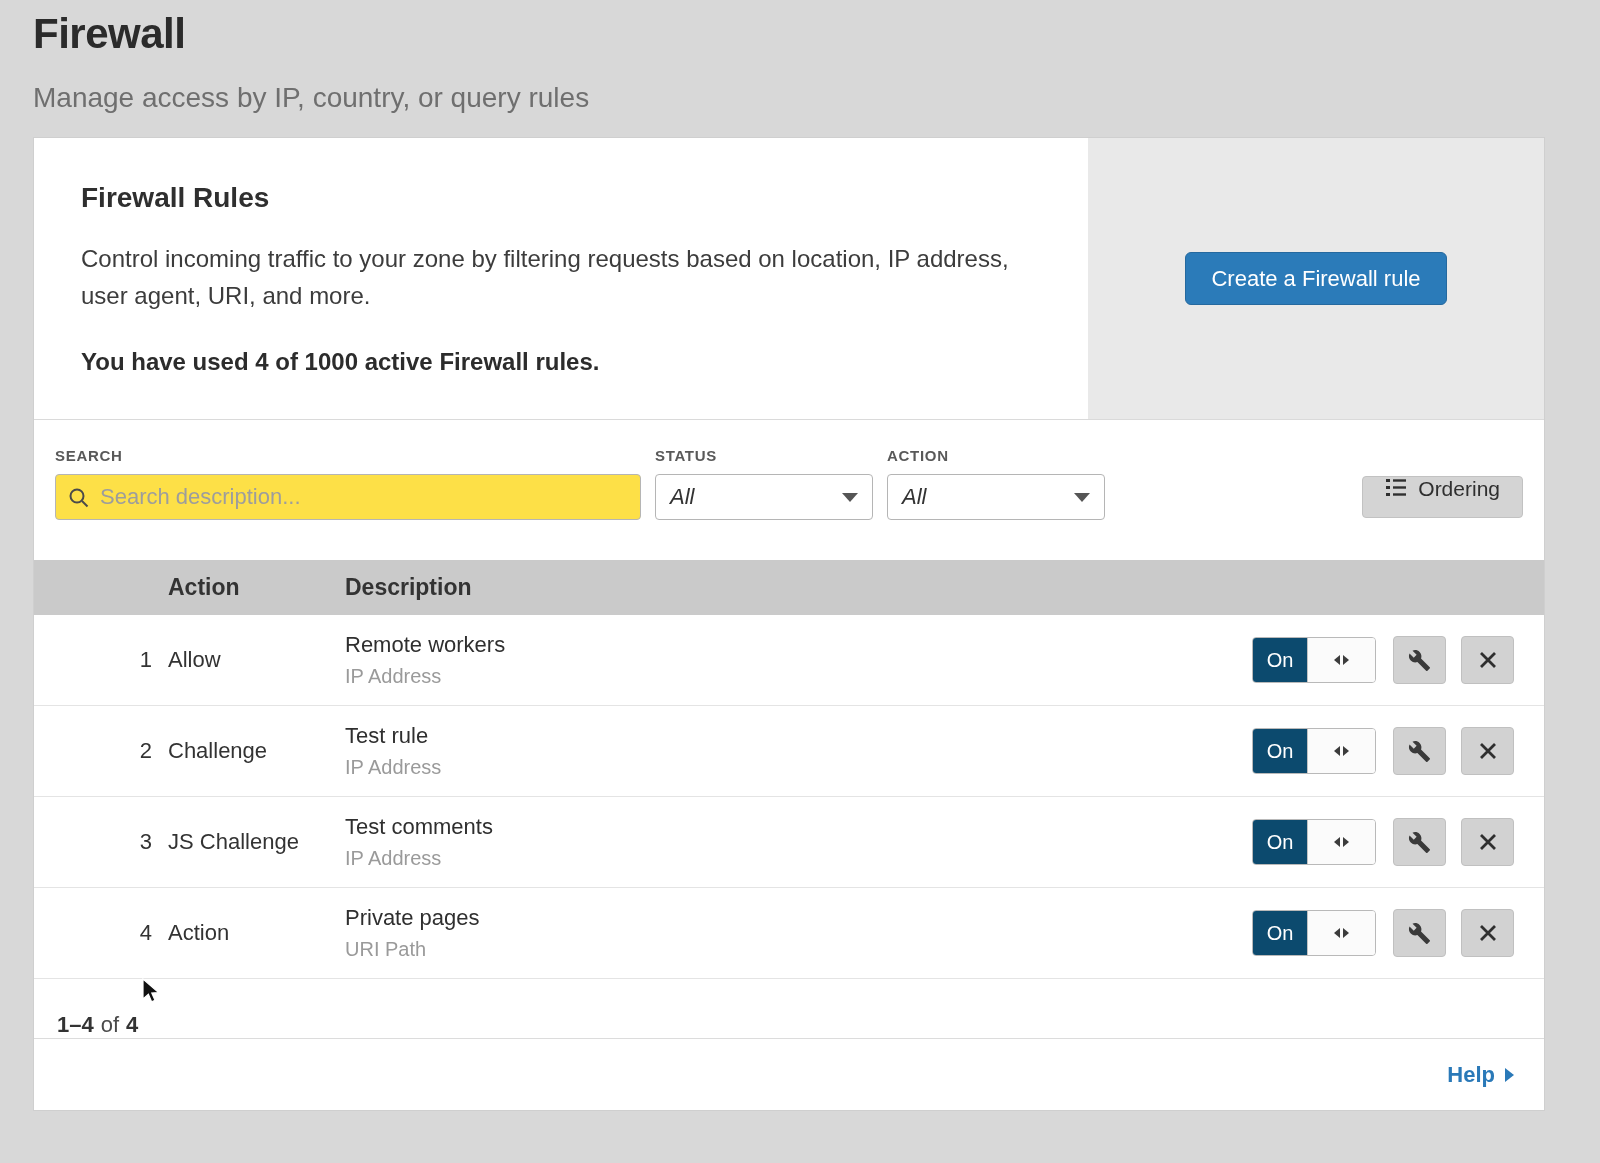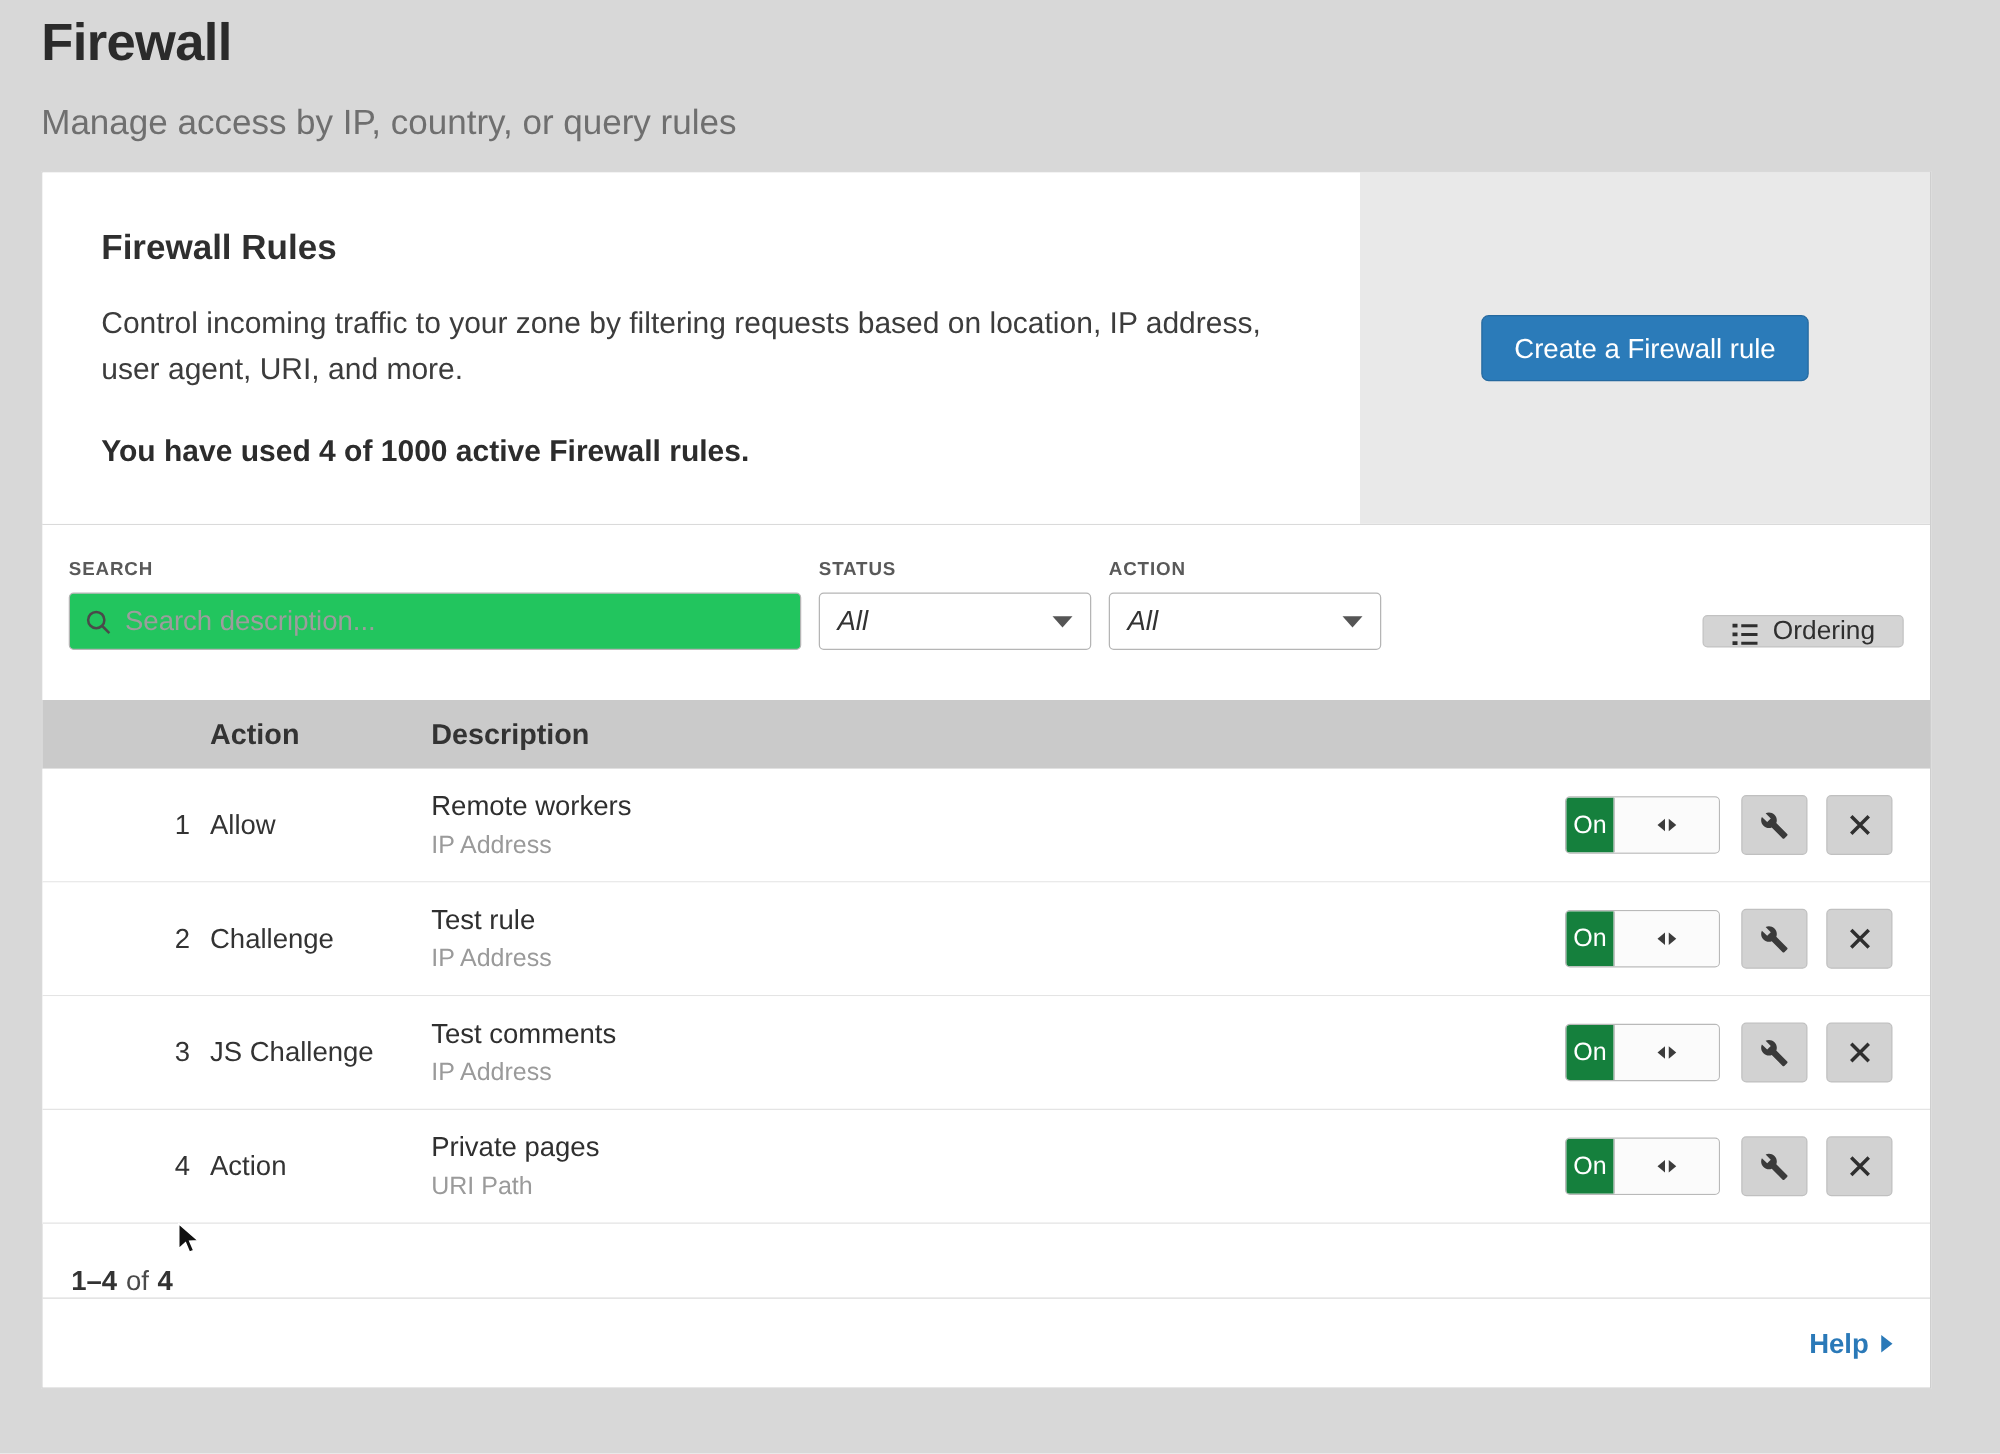--- a/index.html
+++ b/index.html
@@ -71,21 +71,21 @@
     background: #fff;
     flex: 0 0 auto;
   }
   .filter-group { display: flex; flex-direction: column; }
   .filter-label { font-size: 15px; font-weight: 700; letter-spacing: 0.7px; color: #595959; margin-bottom: 10px; }
   .search-box {
     position: relative;
     width: 586px; height: 46px;
     border: 1px solid #b5b5b5;
     border-radius: 4px;
-    background: #22c55e;
+    background: #fde047;
     display: flex; align-items: flex-end;
   }
   .search-box svg { position: absolute; left: 12px; top: 12px; }
   .search-input {
     border: none; outline: none; background: transparent;
     flex: 1; height: 100%;
     padding: 0 12px 0 44px;
     font-size: 22px; color: #444;
     font-family: inherit;
   }
@@ -101,25 +101,25 @@
     font-style: italic;
   }
   .caret {
     width: 0; height: 0;
     border-left: 8px solid transparent;
     border-right: 8px solid transparent;
     border-top: 9px solid #555;
   }
   .ordering-btn {
     margin-left: auto;
-    height: 26px;
+    height: 42px;
     background: #d4d4d4;
     border: 1px solid #c2c2c2;
     border-radius: 4px;
-    display: flex; align-items: flex-end; gap: 11px;
+    display: flex; align-items: flex-start; gap: 11px;
     padding: 0 22px;
     font-size: 21px; color: #2f2f2f;
     font-family: inherit;
     cursor: pointer;
     margin-bottom: 2px;
   }
 
   
   .table-header {
     background: #cacaca;
@@ -148,22 +148,22 @@
     display: flex;
     width: 124px; height: 46px;
     border: 1px solid #b9b9b9;
     border-radius: 4px;
     overflow: hidden;
     margin-right: 17px;
     cursor: pointer;
     background: #fbfbfb;
   }
   .toggle-on {
-    width: 38px;
-    background: #15803d;
+    width: 54px;
+    background: #0c4a6e;
     color: #fff;
     font-size: 20px;
     display: flex; align-items: center; justify-content: center;
   }
   .toggle-handle {
     flex: 1;
     border-left: 1px solid #c2c2c2;
     display: flex; align-items: center; justify-content: center; gap: 3px;
     background: #fbfbfb;
   }

